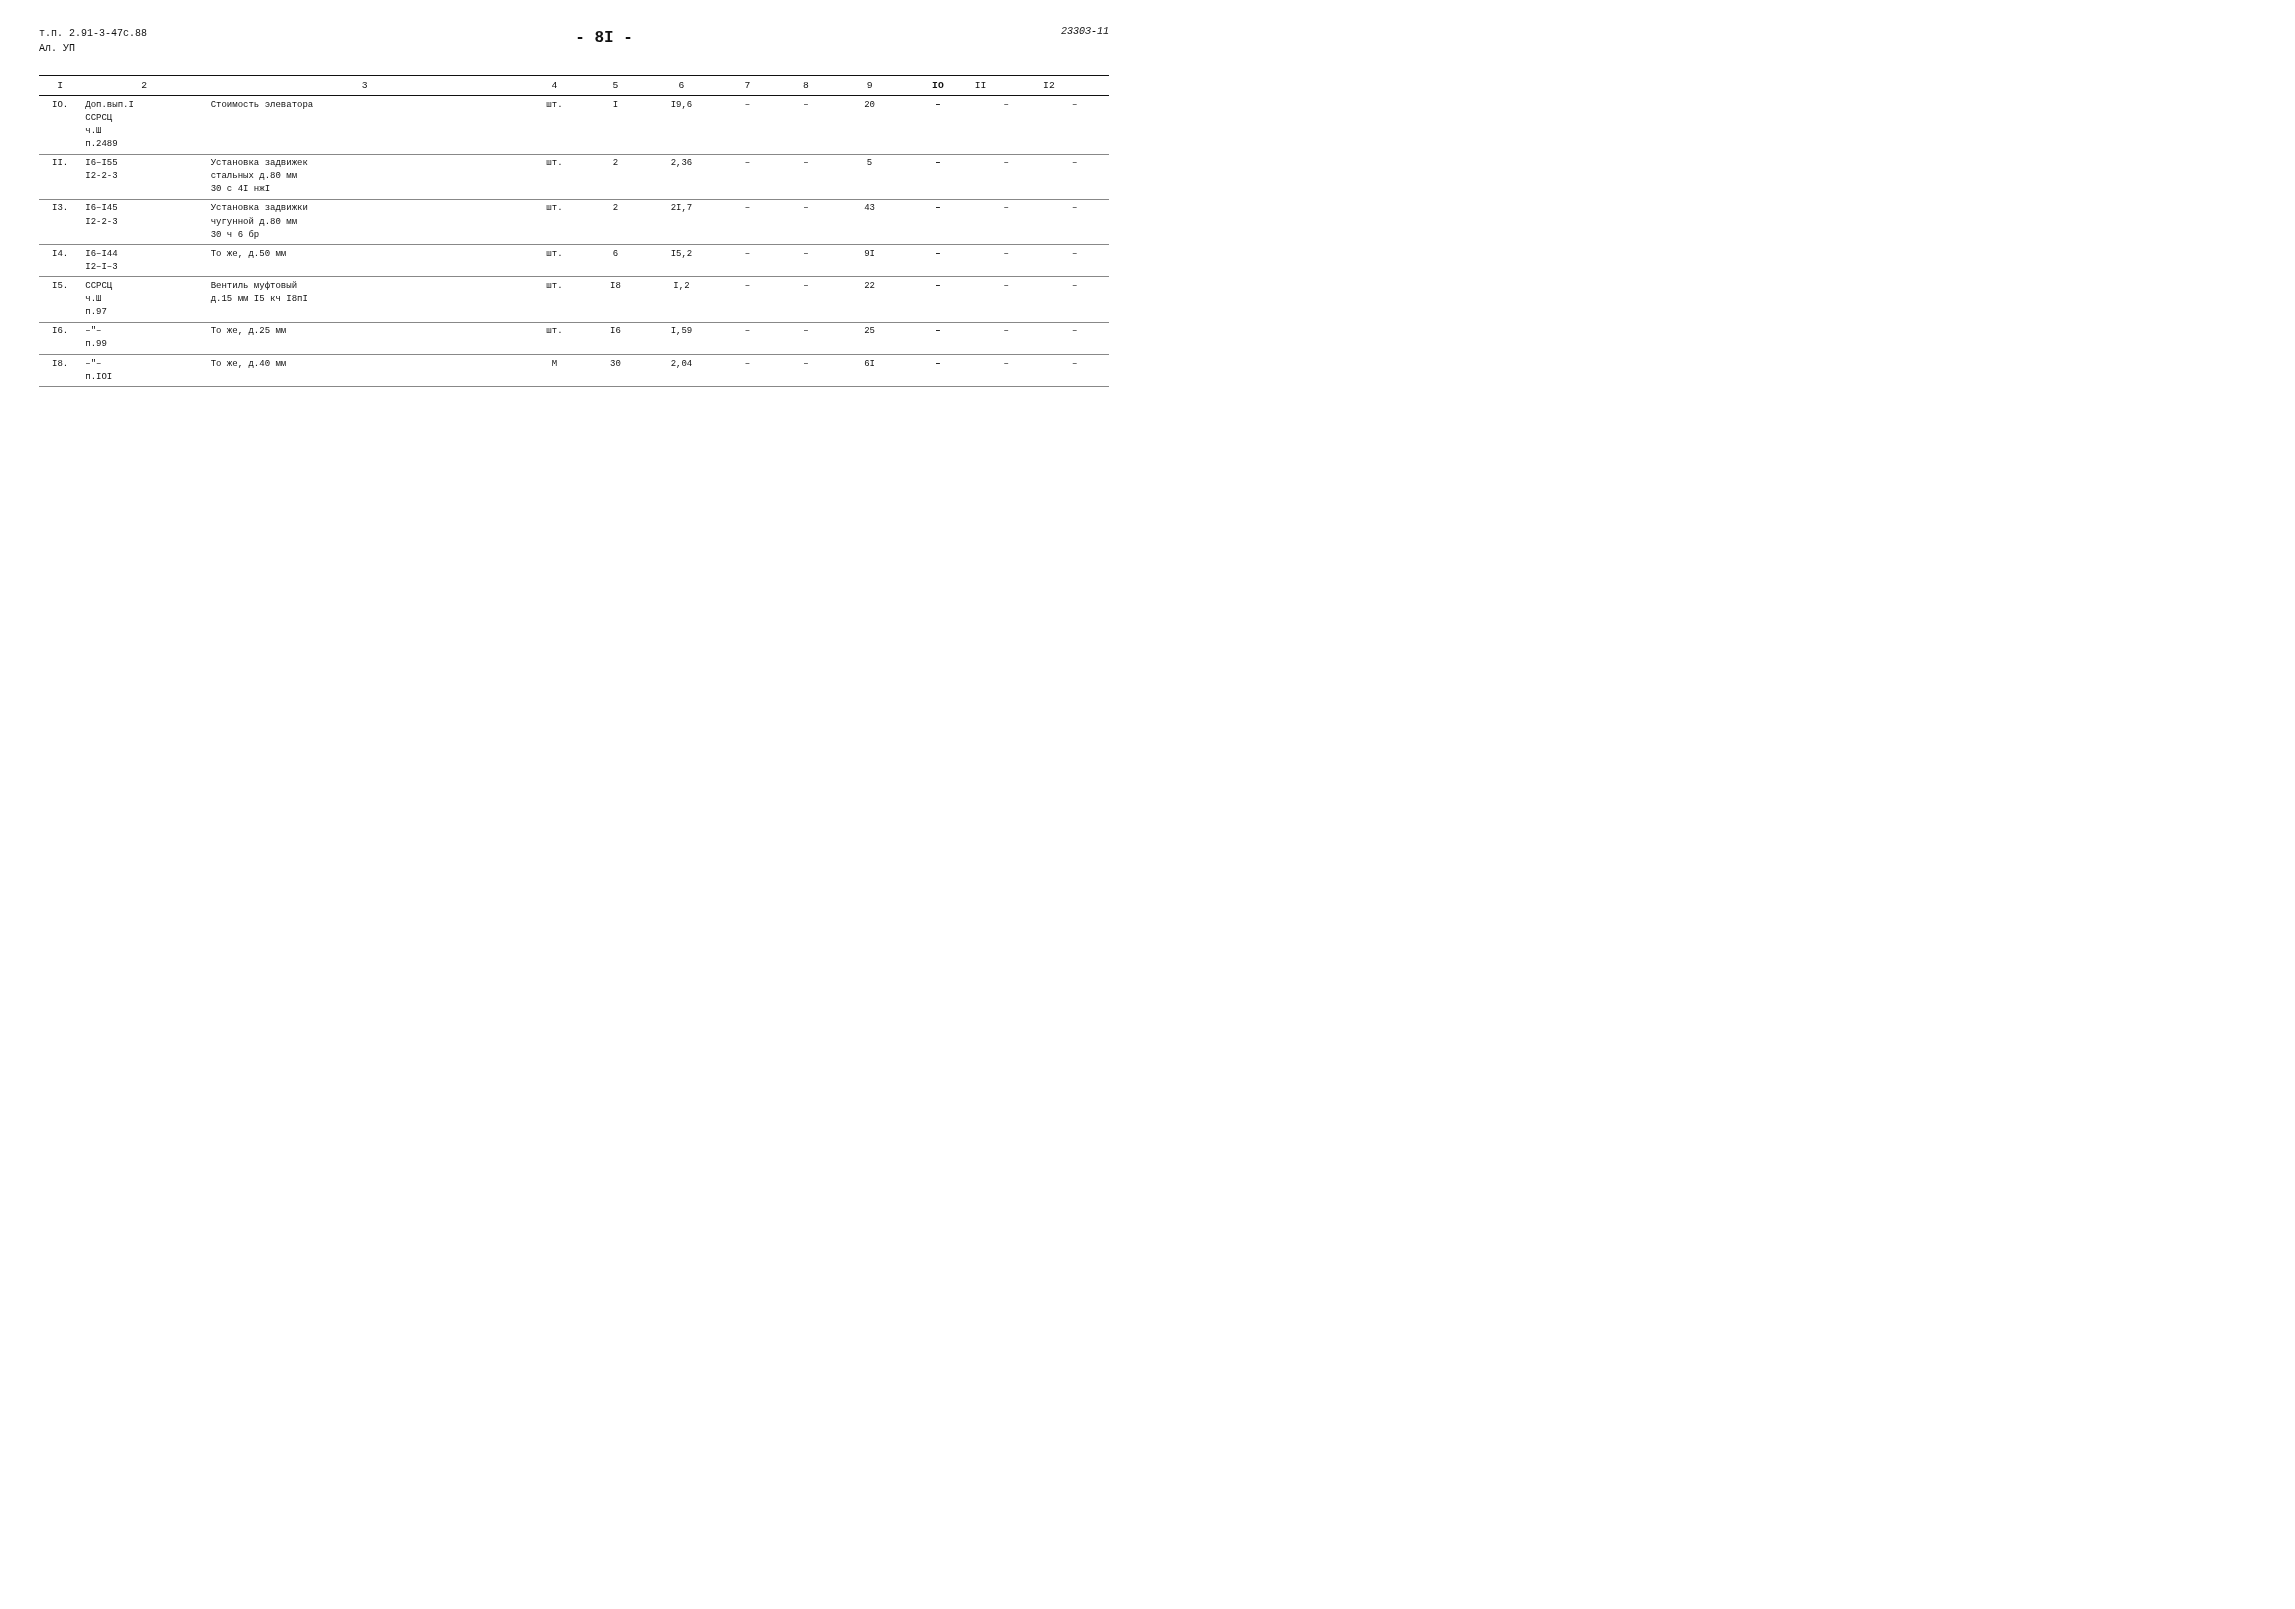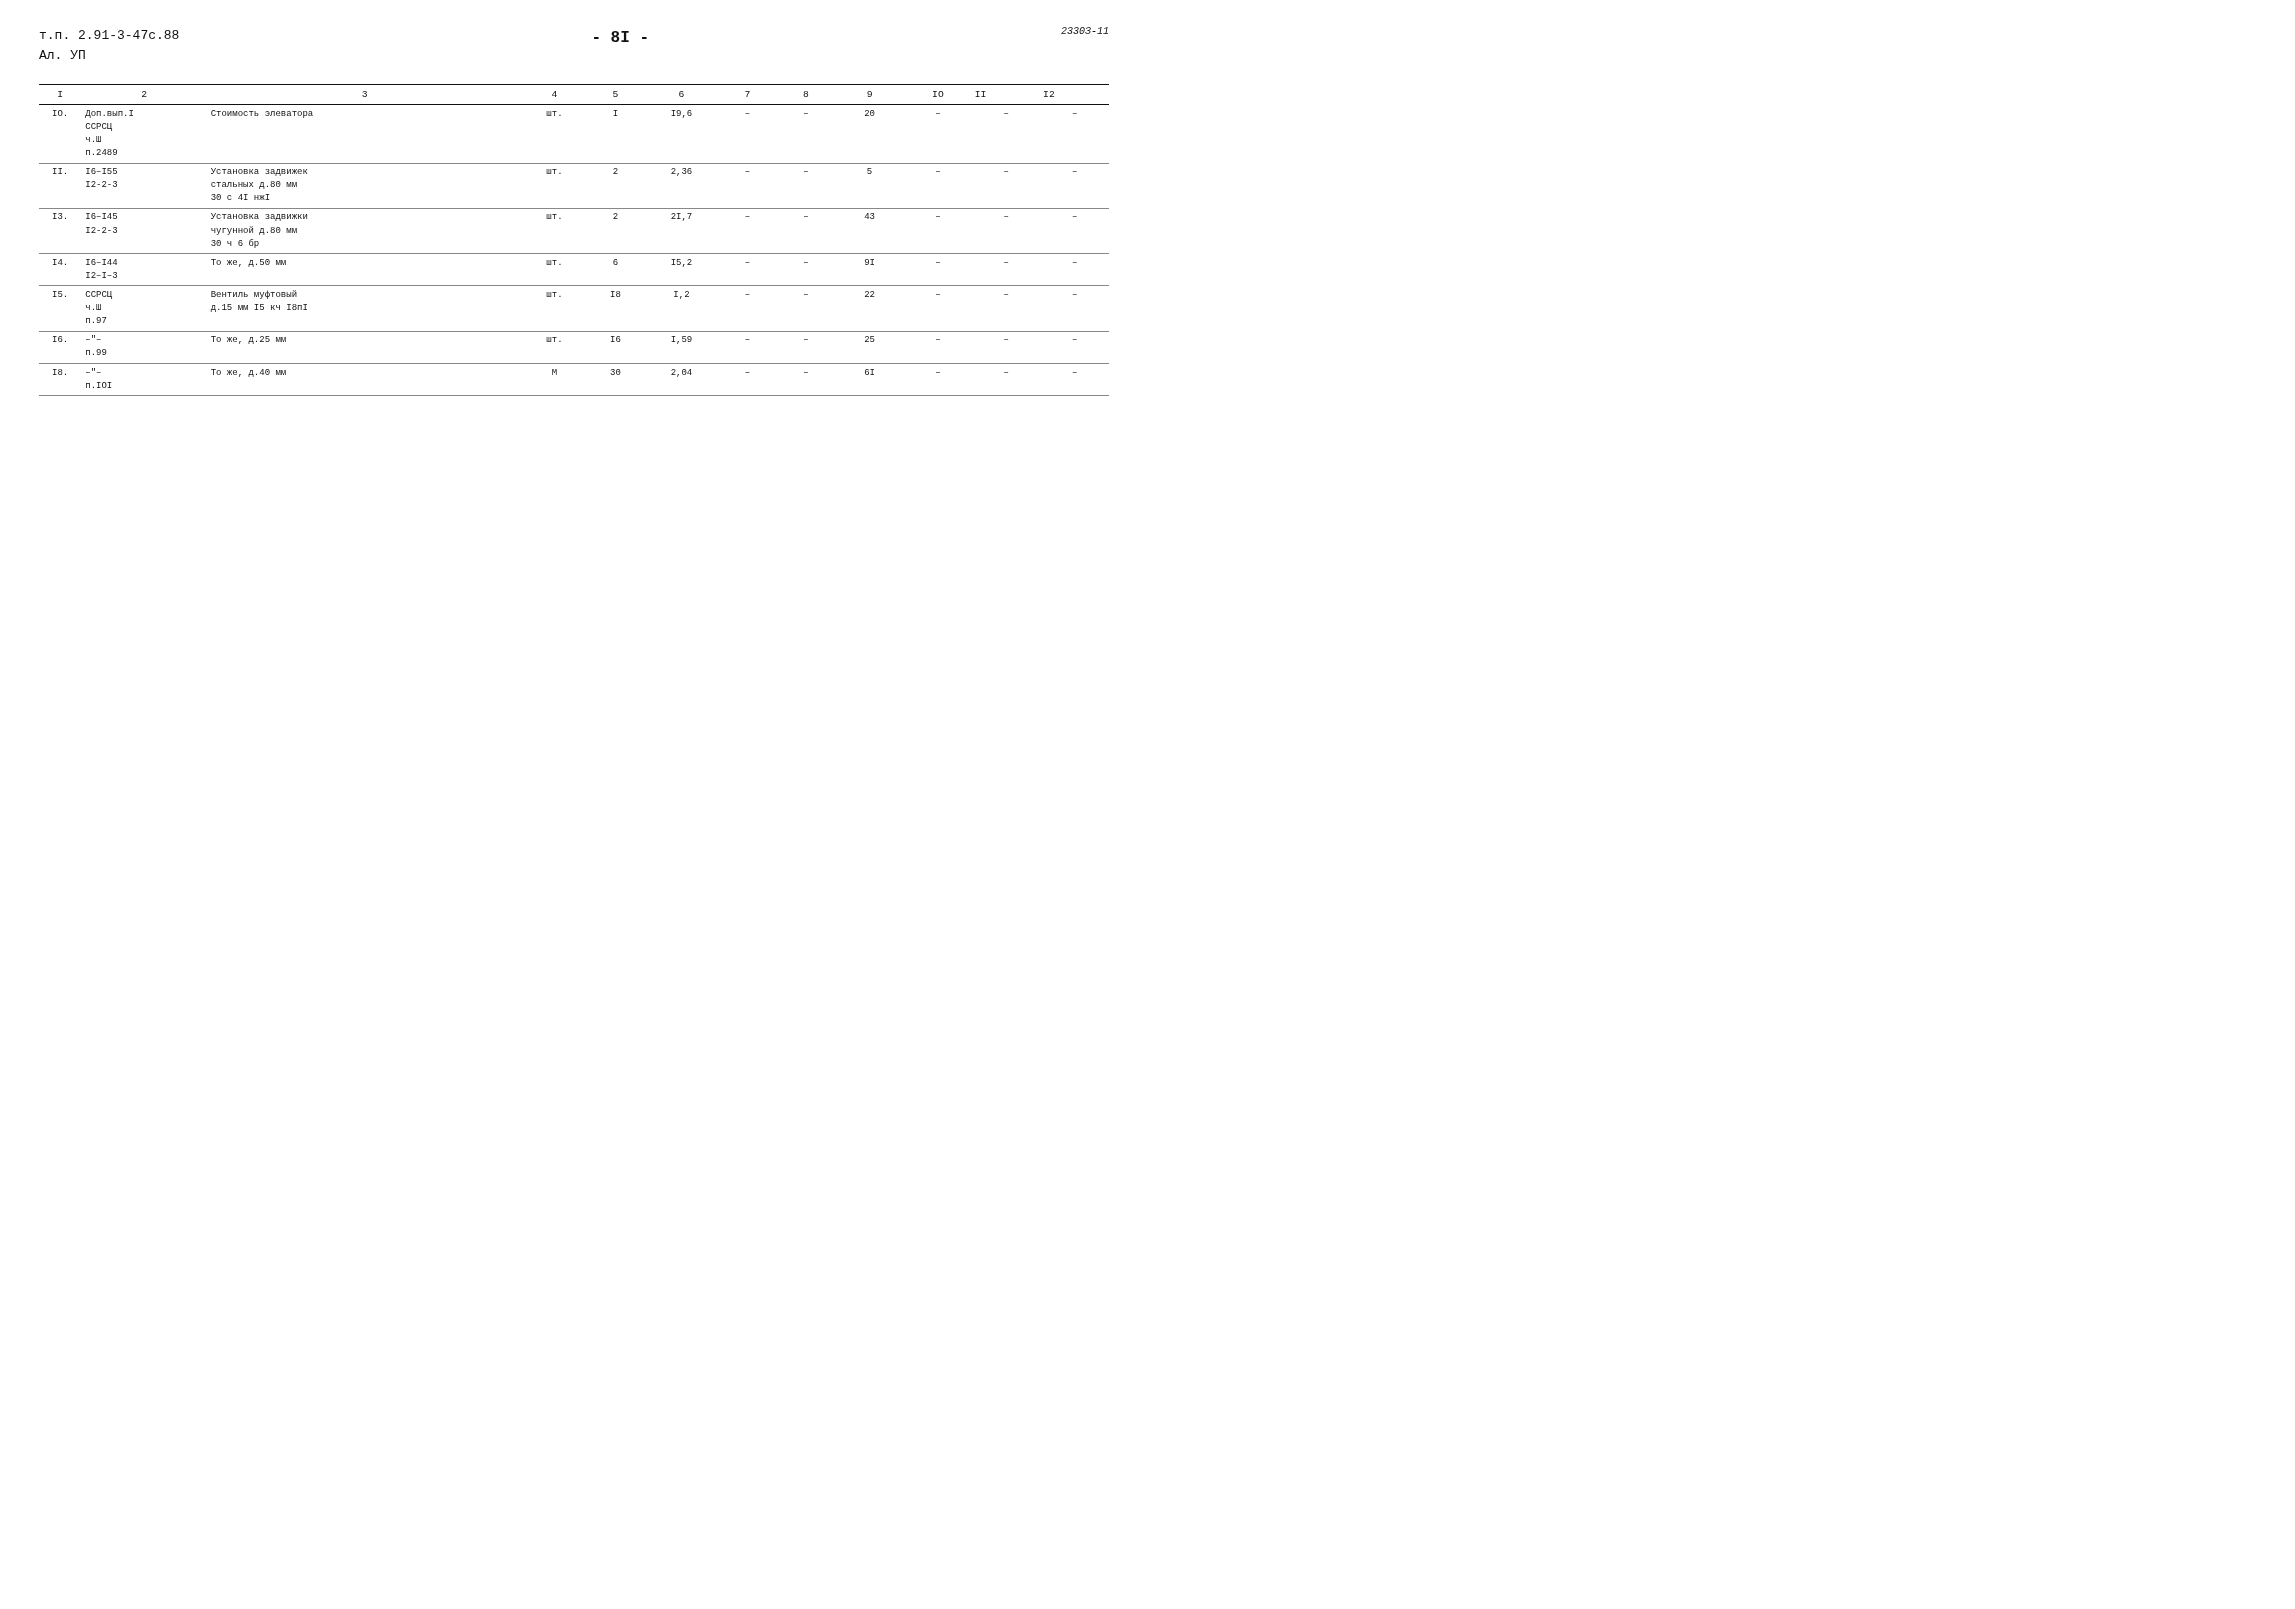--- a/index.html
+++ b/index.html
@@ -16,21 +16,21 @@
       width: 1148px;
       min-height: 805px;
     }
     .header {
       display: flex;
       justify-content: space-between;
       align-items: flex-start;
       margin-bottom: 19.4px;
     }
     .header-left {
-      font-size: 13px;
+      font-size: 10px;
       line-height: 1.5;
     }
     .header-center {
       font-size: 16px;
       font-weight: bold;
       text-align: center;
       flex: 1;
       padding-top: 2.6px;
     }
     .header-right {
@@ -62,21 +62,21 @@
     }
     .col-num { width: 26px; text-align: center; }
     .col-ref { width: 77px; }
     .col-desc { width: 194px; }
     .col-unit { width: 39px; text-align: center; }
     .col-5 { width: 36px; text-align: center; }
     .col-6 { width: 45px; text-align: center; }
     .col-7 { width: 36px; text-align: center; }
     .col-8 { width: 36px; text-align: center; }
     .col-9 { width: 42px; text-align: center; }
-    .col-10 { width: 42px; text-align: center; }
+    .col-10 { width: 42px; text-align: center; font-weight: bold; }
     .col-11 { width: 42px; text-align: left; }
     .col-12 { width: 42px; text-align: left; }
     .dash { text-align: center; }
     tbody tr td.align-center { text-align: center; }
   </style>
 </head>
 <body>
 
 <div class="header">
   <div class="header-left">

